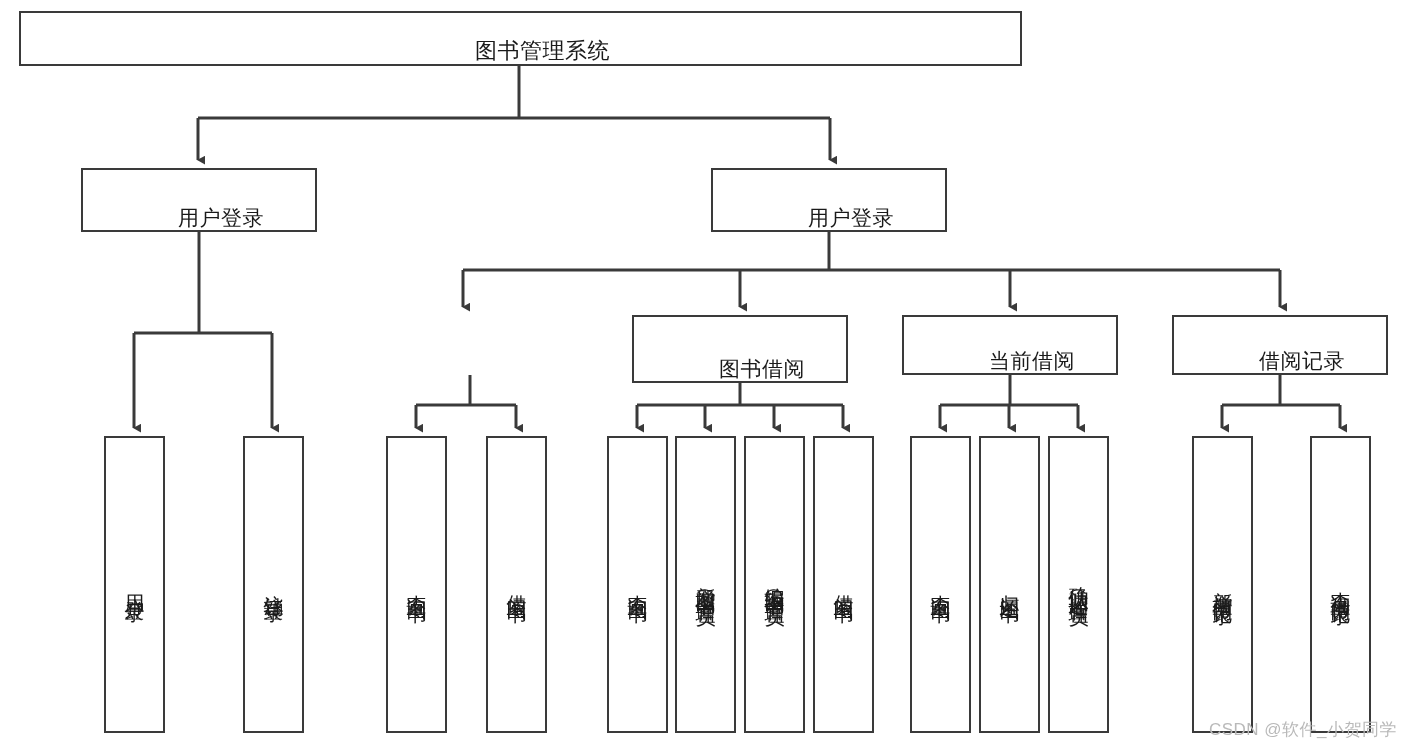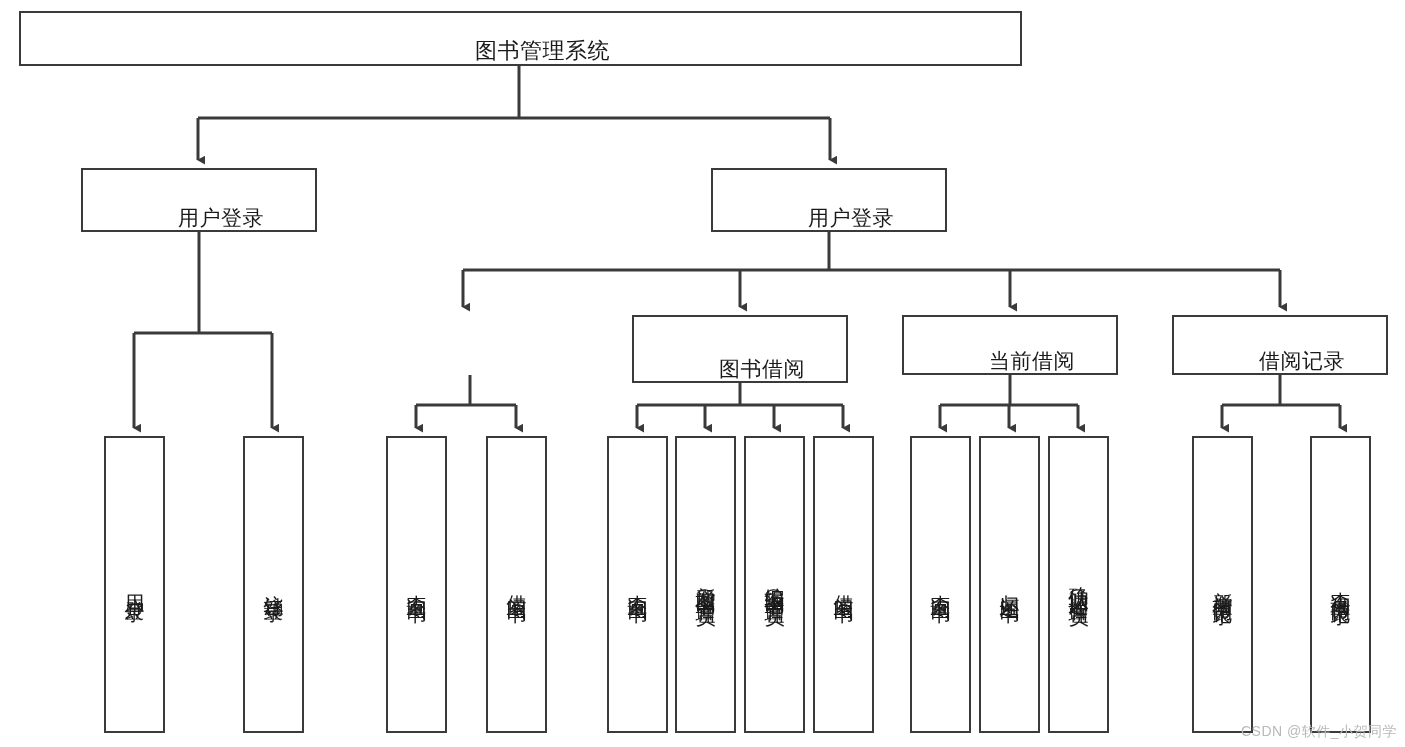--- a/index.html
+++ b/index.html
@@ -55,21 +55,21 @@
     text-orientation: upright;
     letter-spacing: 3px;
     line-height: 1.05;
     white-space: nowrap;
     text-align: center;
   }
   .watermark {
     position: absolute;
     right: 8px;
     bottom: 6px;
-    font-size: 14px;
+    font-size: 17px;
     color: #b9b9b9;
     letter-spacing: 0.5px;
     white-space: nowrap;
   }
 </style>
 </head>
 <body>
 
 <div id="canvas">
 

